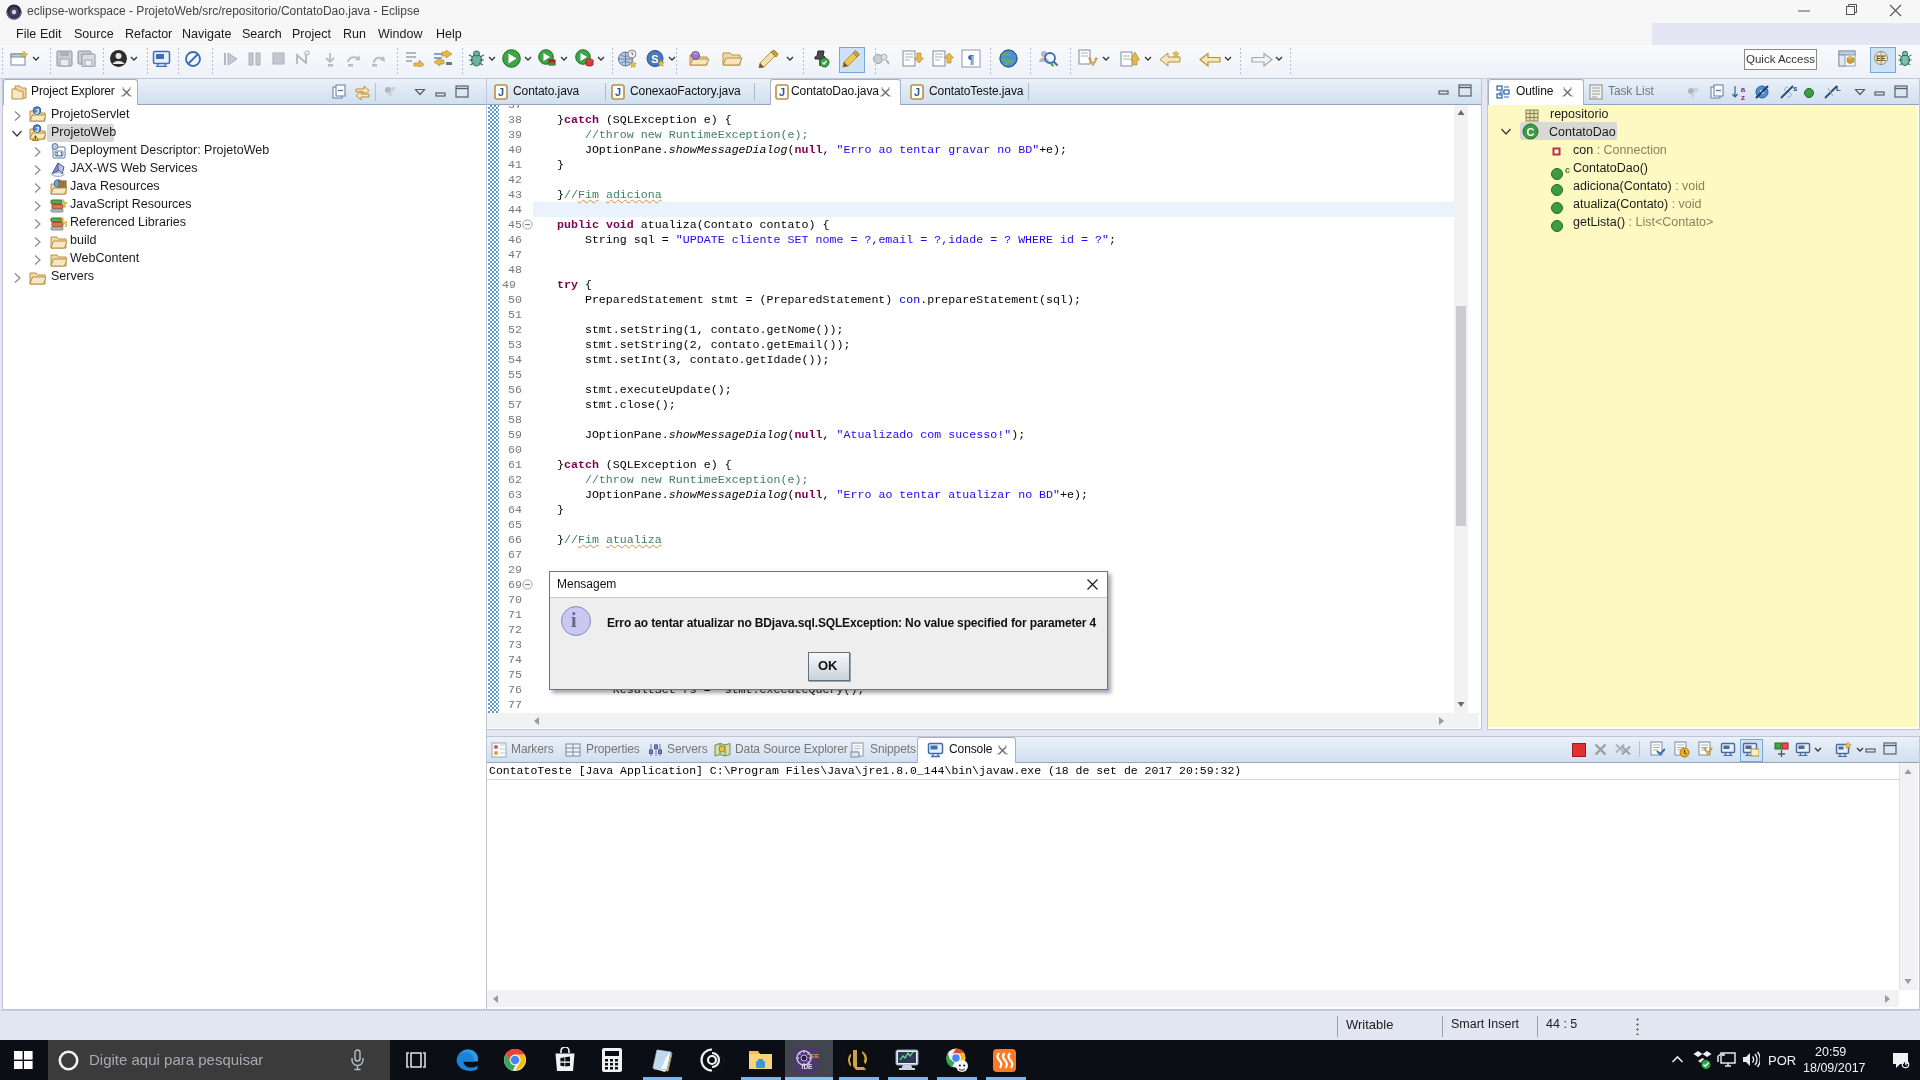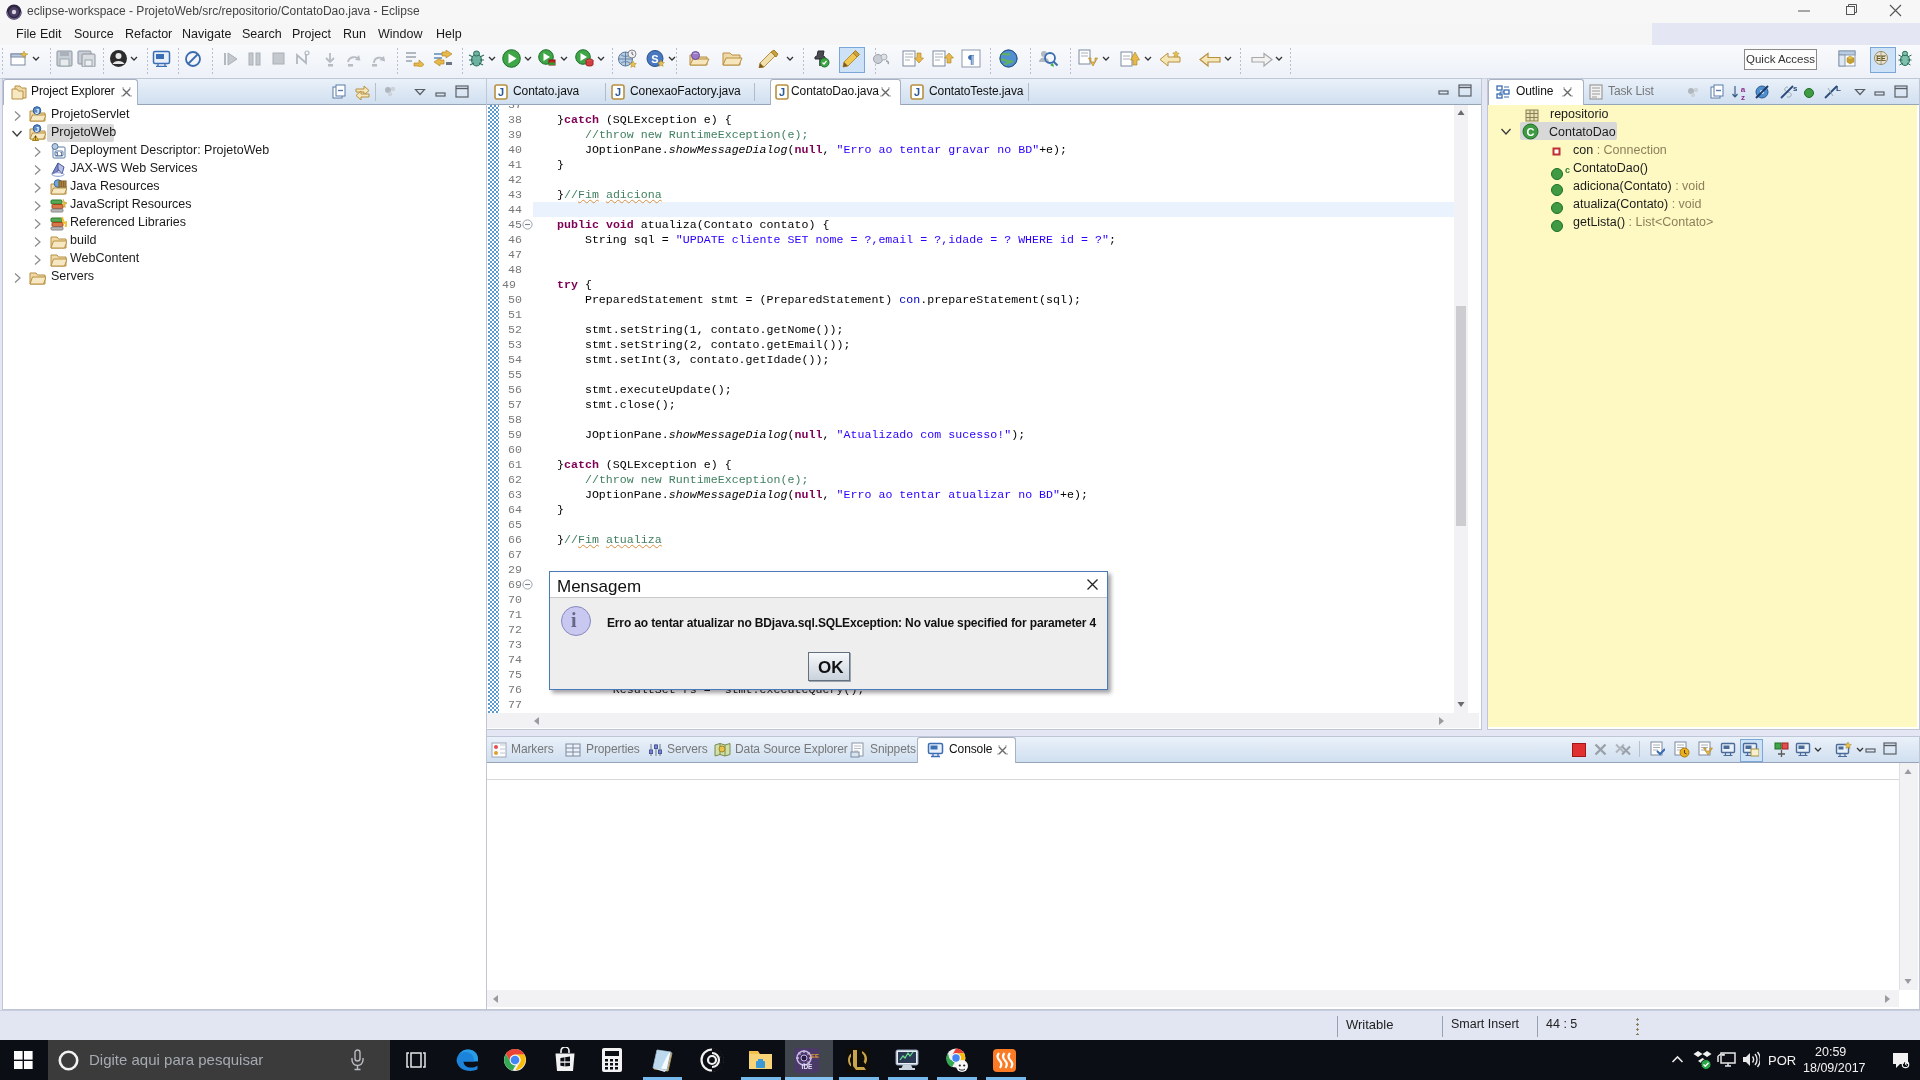--- a/index.html
+++ b/index.html
@@ -796,20 +796,21 @@
         <path d="M1 1l3 3 3-3" fill="none" stroke="#333" stroke-width="1.3"></path>
       </svg>
   <svg class="abs" style="left:1378px;top:7px" width="14" height="10" viewBox="0 0 14 10">
         <rect x="1" y="5" width="9" height="3" fill="none" stroke="#5a5f66" stroke-width="1.2"></rect>
       </svg>
   <svg class="abs" style="left:1396px;top:5px" width="15" height="13" viewBox="0 0 15 13">
         <rect x="1" y="1" width="12" height="11" fill="none" stroke="#5a5f66" stroke-width="1.2"></rect>
         <path d="M1 3.5h12" stroke="#5a5f66" stroke-width="1.4"></path>
       </svg>
   <div class="abs" style="left:0;top:26px;width:1430px;height:227px;background:#fff;">
+    <div class="abs" style="left:2px;top:1px;font-family:'Liberation Mono',monospace;font-size:11.5px;color:#000;white-space:pre;">ContatoTeste [Java Application] C:\Program Files\Java\jre1.8.0_144\bin\javaw.exe (18 de set de 2017 20:59:32)</div>
     <div class="abs" style="left:0;top:16px;width:1430px;height:1px;background:#d8d8d8;"></div>
     <div class="abs" style="left:1412px;top:0;width:18px;height:227px;background:#f2f2f4;border-left:1px solid #e0e0e0;"></div>
     <svg class="abs" style="left:1416px;top:4px" width="10" height="9" viewBox="0 0 10 9">
           <path d="M5 2L1.5 7h7z" fill="#9a9aa0"></path>
         </svg>
     <svg class="abs" style="left:1416px;top:214px" width="10" height="9" viewBox="0 0 10 9">
           <path d="M5 7L1.5 2h7z" fill="#9a9aa0"></path>
         </svg>
   </div>
   <div class="abs" style="left:0;top:253px;width:1412px;height:17px;background:#f2f2f4;">
@@ -825,29 +826,29 @@
   <div class="abs" style="left:1337px;top:5px;width:1px;height:21px;background:#9aa0b4;"></div>
   <span class="abs" style="left:1346px;top:6px;font-size:13px;color:#222;">Writable</span>
   <div class="abs" style="left:1442px;top:5px;width:1px;height:21px;background:#9aa0b4;"></div>
   <span class="abs" style="left:1451px;top:6px;font-size:12.5px;color:#222;">Smart Insert</span>
   <div class="abs" style="left:1537px;top:5px;width:1px;height:21px;background:#9aa0b4;"></div>
   <span class="abs" style="left:1546px;top:6px;font-size:12.5px;color:#222;">44 : 5</span>
   <div class="abs" style="left:1636px;top:6px;width:3px;height:18px;background-image:radial-gradient(circle,#8a8060 1px,transparent 1.2px);background-size:3px 5px;"></div>
 </div>
 <div class="abs" id="dialog" style="left:549px;top:571px;width:557px;height:117px;background:#eeeeee;border:1px solid #4a7ab8;box-shadow:3px 3px 4px rgba(50,50,60,.45);">
   <div class="abs" style="left:0;top:0;width:557px;height:25px;background:#fff;border-bottom:1px solid #c8c8c8;"></div>
-  <span class="abs" style="left:7px;top:5px;font-size:17px;color:#111;">Mensagem</span>
+  <span class="abs" style="left:7px;top:5px;font-size:12px;color:#111;">Mensagem</span>
   <svg class="abs" style="left:536px;top:6px" width="13" height="13" viewBox="0 0 13 13">
         <path d="M1.5 1.5l10 10M11.5 1.5l-10 10" stroke="#222" stroke-width="1.3"></path>
       </svg>
   <div class="abs" style="left:11px;top:34px;width:28px;height:28px;border-radius:50%;background:#c8c8f0;border:1.5px solid #8888c0;"></div>
   <span class="abs" style="left:21px;top:37px;font-family:'Liberation Serif',serif;font-size:20px;font-weight:bold;color:#666688;">i</span>
   <span class="abs" style="left:57px;top:44px;font-size:12px;font-weight:bold;color:#111;letter-spacing:-0.15px;">Erro ao tentar atualizar no BDjava.sql.SQLException: No value specified for parameter 4</span>
   <div class="abs" style="left:258px;top:80px;width:40px;height:27px;background:linear-gradient(#f6f8fa,#c9d2dc);border:1px solid #65707e;box-shadow:1px 1px 0 #9aa5b0;">
-    <span class="abs" style="left:9px;top:5px;font-size:17px;font-weight:bold;color:#111;">OK</span>
+    <span class="abs" style="left:9px;top:5px;font-size:13px;font-weight:bold;color:#111;">OK</span>
   </div>
 </div>
 <div class="abs" id="taskbar" style="left:0;top:1040px;width:1920px;height:40px;background:#0b0e14;">
   <svg class="abs" style="left:14px;top:11px" width="19" height="18" viewBox="0 0 19 18">
         <rect x="0" y="0" width="8.6" height="8.6" fill="#fdfdfd"></rect>
         <rect x="10" y="0" width="8.6" height="8.6" fill="#fdfdfd"></rect>
         <rect x="0" y="10" width="8.6" height="8.6" fill="#fdfdfd"></rect>
         <rect x="10" y="10" width="8.6" height="8.6" fill="#fdfdfd"></rect>
       </svg>
   <div class="abs" style="left:48px;top:0;width:342px;height:40px;background:#3b3b3b;"></div>

